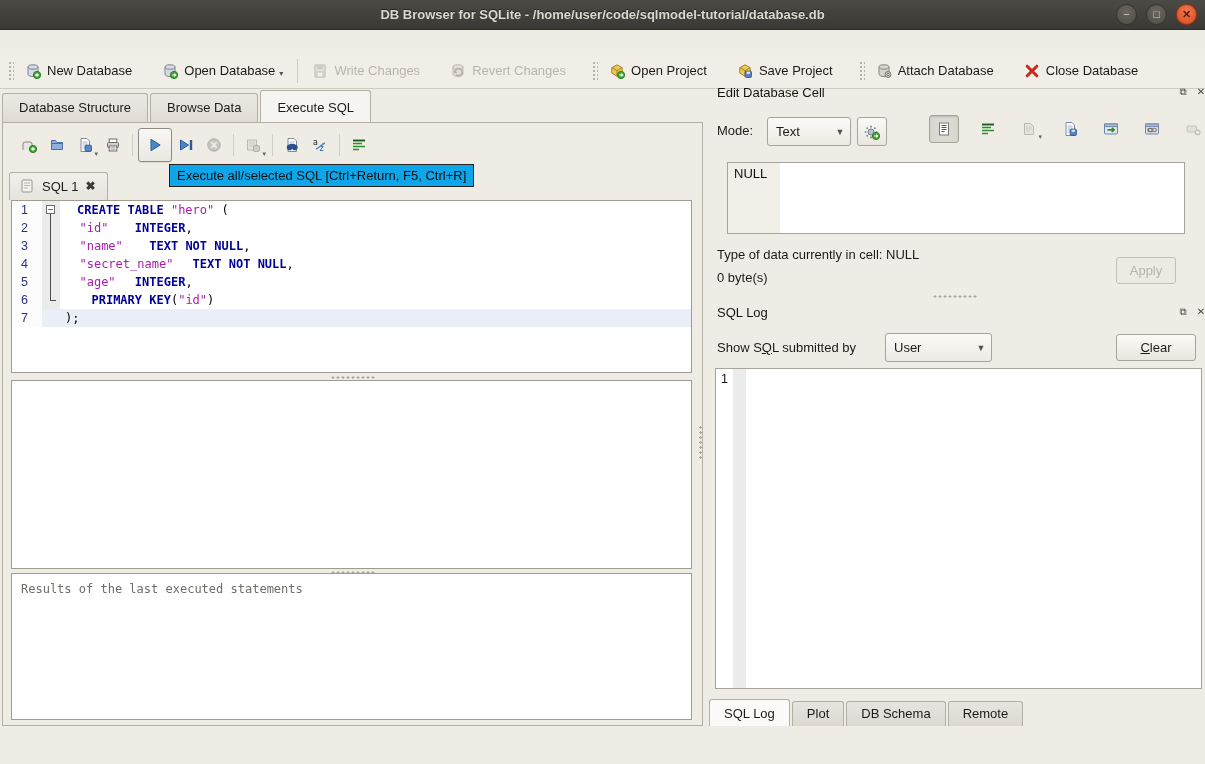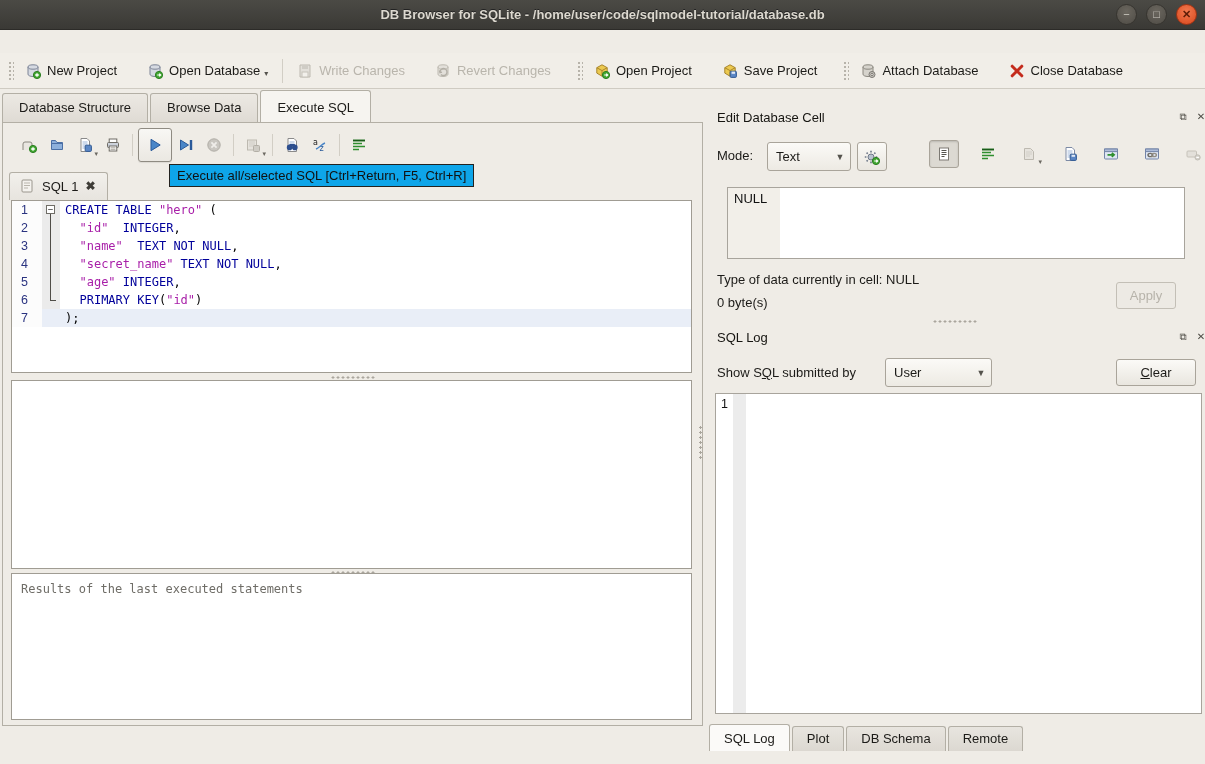--- a/index.html
+++ b/index.html
@@ -63,38 +63,38 @@
   .sqlfile-close { font-size:12px; font-weight:bold; color:#3e3c37; }
 
   
   .editor { position:absolute; left:8px; top:77px; width:681px; height:173px; background:#fff; border:1px solid #a09c93; overflow:hidden; }
   .ed-line { display:flex; height:18px; line-height:18px; font-family:"DejaVu Sans Mono", monospace; font-size:12px; }
   .ed-num { width:30px; flex:0 0 30px; padding-left:9px; color:#2a3380; background:#fcfcfc; font-family:"Liberation Sans",sans-serif; font-size:12.5px; }
   .ed-fold { width:18px; flex:0 0 18px; background:#ebebeb; position:relative; }
   .ed-code { flex:1; white-space:pre; padding-left:5px; }
   .ed-line.hl .ed-code, .ed-line.hl .ed-fold { background-color:#e9eef7; }
   .ed-line.hl .ed-fold { background-image:none; }
-  .kw { color:#00009a; font-weight:normal; }
+  .kw { color:#00009a; font-weight:bold;margin-left:12px; }
   .id { color:#a81ea8; }
   .pl { color:#000; }
   .fold-line { position:absolute; left:8px; width:1px; background:#4f4d48; top:0; bottom:0; }
   .fold-box { position:absolute; left:4px; top:4px; width:9px; height:9px; border:1px solid #6f6d67; background:#fff;
     font-size:9px; line-height:7px; text-align:center; color:#333; z-index:2; }
   .fold-end-stub { position:absolute; left:8px; top:9px; width:6px; height:1px; background:#4f4d48; }
 
   .splitdots { position:absolute; height:5px; width:44px;
     background-image:radial-gradient(#aaa69d 35%, transparent 37%); background-size:5px 5px; background-position:center; }
   .vsplitdots { position:absolute; width:5px; height:34px;
     background-image:radial-gradient(#aaa69d 35%, transparent 37%); background-size:5px 5px; }
 
   .pane-white { position:absolute; left:8px; background:#fff; border:1px solid #a09c93; width:681px; }
   .results-msg { font-family:"DejaVu Sans Mono", monospace; font-size:12px; color:#6f6d67; padding:8px 9px; }
 
   
-  .dock { position:absolute; left:705px; top:106px; width:500px; height:646px; }
+  .dock { position:absolute; left:705px; top:81px; width:500px; height:646px; }
   .dock-title { position:absolute; left:12px; font-size:13px; color:#161511; }
   .dock-title-icons { position:absolute; display:flex; gap:6px; color:#4b4943; }
   .dt-ic { width:12px; height:12px; font-size:10px; line-height:12px; text-align:center; }
 
   .field-label u { text-decoration:underline; }
   .combo { height:29px; background:linear-gradient(#fbfaf7,#edeae3); border:1px solid #a9a49a; border-radius:3px;
     display:flex; align-items:center; position:absolute; }
   .combo .cval { padding:0 8px; flex:1; }
   .combo .carr { width:20px; text-align:center; font-size:9px; color:#55534d; }
   .pushbtn { position:absolute; height:27px; background:linear-gradient(#fbfaf7,#e9e6df); border:1px solid #a9a49a; border-radius:3px;
@@ -146,21 +146,21 @@
       <div class="tb-handle"></div>
       <div class="tb-btn">
         <span class="icon16">
           <svg width="16" height="16" viewBox="0 0 16 16">
             <path d="M3 4v7.2c0 1.3 2.2 2.3 5 2.3s5-1 5-2.3V4" fill="#d6dae2" stroke="#7c8496"></path>
             <ellipse cx="8" cy="4" rx="5" ry="2.2" fill="#d6dae2" stroke="#7c8496"></ellipse>
             <circle cx="12" cy="12" r="3.6" fill="#43a832" stroke="#2a7d21"></circle>
             <path d="M12 10.2v3.6M10.2 12h3.6" stroke="#fff" stroke-width="1.3"></path>
           </svg>
         </span>
-        <span class="lbl">New Project</span>
+        <span class="lbl">New Database</span>
       </div>
       <div class="tb-gap"></div>
       <div class="tb-btn">
         <span class="icon16">
           <svg width="16" height="16" viewBox="0 0 16 16">
             <path d="M3 4v7.2c0 1.3 2.2 2.3 5 2.3s5-1 5-2.3V4" fill="#d6dae2" stroke="#7c8496"></path>
             <ellipse cx="8" cy="4" rx="5" ry="2.2" fill="#d6dae2" stroke="#7c8496"></ellipse>
             <circle cx="12" cy="12" r="3.6" fill="#43a832" stroke="#2a7d21"></circle>
             <path d="M10.2 12h3.4M12.2 10.6l1.5 1.4-1.5 1.4" stroke="#fff" stroke-width="1.2" fill="none"></path>
           </svg>

